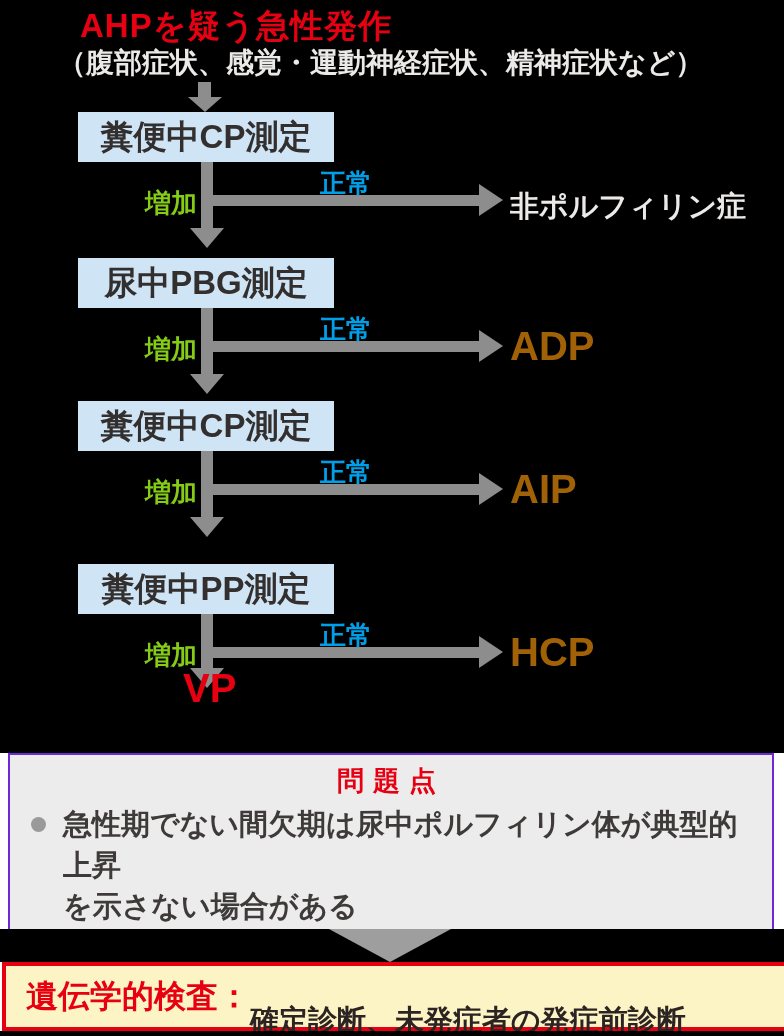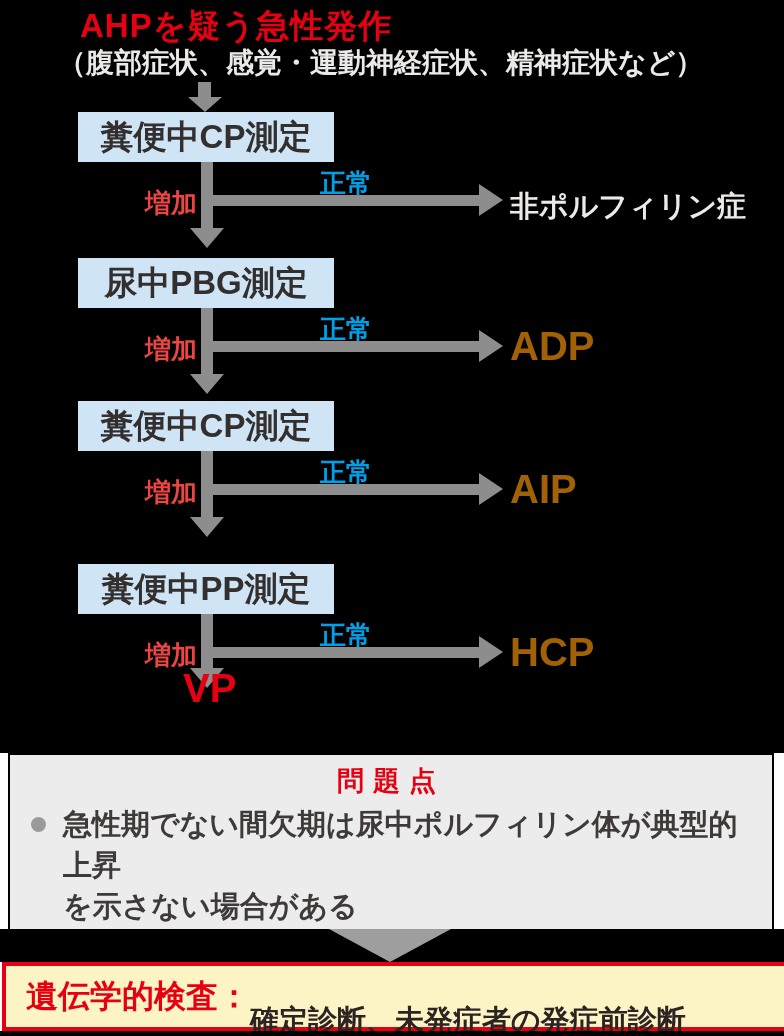--- a/index.html
+++ b/index.html
@@ -44,38 +44,38 @@
   .row .vhead{top:116px;}
   .row.r3 .vhead{top:104px;}
   .hline{position:absolute;left:207px;top:83px;width:272px;height:11px;background:#8d8d8d;}
   .rhead{
     position:absolute;left:479px;top:72px;width:0;height:0;
     border-top:16px solid transparent;border-bottom:16px solid transparent;
     border-left:24px solid #8d8d8d;
   }
   .lbl-increase{
     position:absolute;left:110px;top:74px;width:87px;text-align:right;
-    font-size:26px;font-weight:900;color:#ef4444;white-space:nowrap;
+    font-size:26px;font-weight:900;color:#84cc16;white-space:nowrap;
   }
   .lbl-normal{
     position:absolute;left:320px;top:54px;
     font-size:26px;font-weight:900;color:#00a0e9;white-space:nowrap;
   }
   .result{position:absolute;left:510px;white-space:nowrap;}
   .res-light{top:75px;font-size:29px;font-weight:700;color:#eceae8;}
   .res-red{top:66px;font-size:40px;font-weight:900;color:#a16207;}
   .final-vp{
     position:absolute;left:183px;top:666px;
     font-size:40px;font-weight:700;color:#e60012;white-space:nowrap;
   }
   
   #notes{position:absolute;left:0;top:753px;width:784px;height:283px;background:#ffffff;}
   .problem-box{
     position:absolute;left:8px;top:0;width:762px;height:176px;
-    background:#ececec;border:2px solid #000000;
+    background:#ececec;border:2px solid #6d28d9;
   }
   .problem-title{
     margin-top:8px;text-align:center;
     font-size:27px;font-weight:900;color:#e60012;letter-spacing:9px;
   }
   .problem-list{list-style:none;margin:5px 0 0 7px;padding:0 14px 0 14px;}
   .problem-list li{
     position:relative;padding-left:32px;
     font-size:29px;font-weight:700;color:#3e3a39;line-height:41px;
   }

